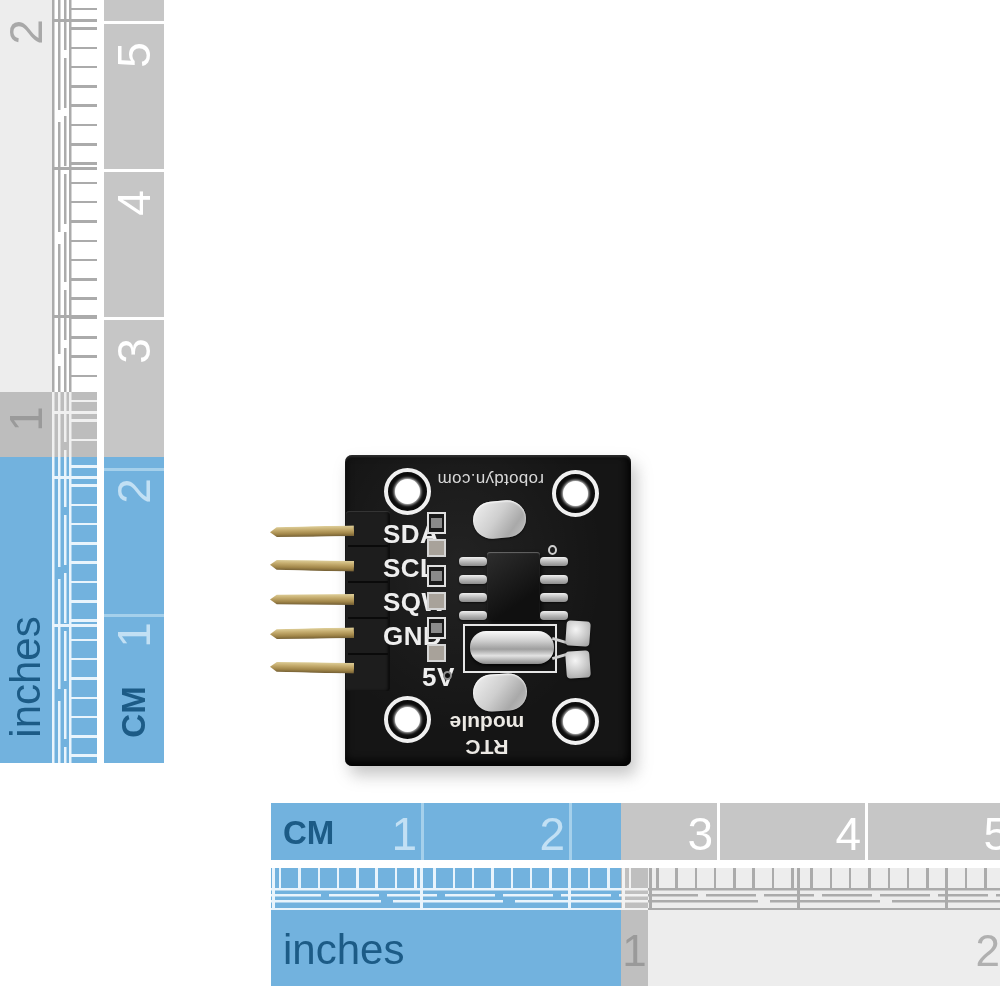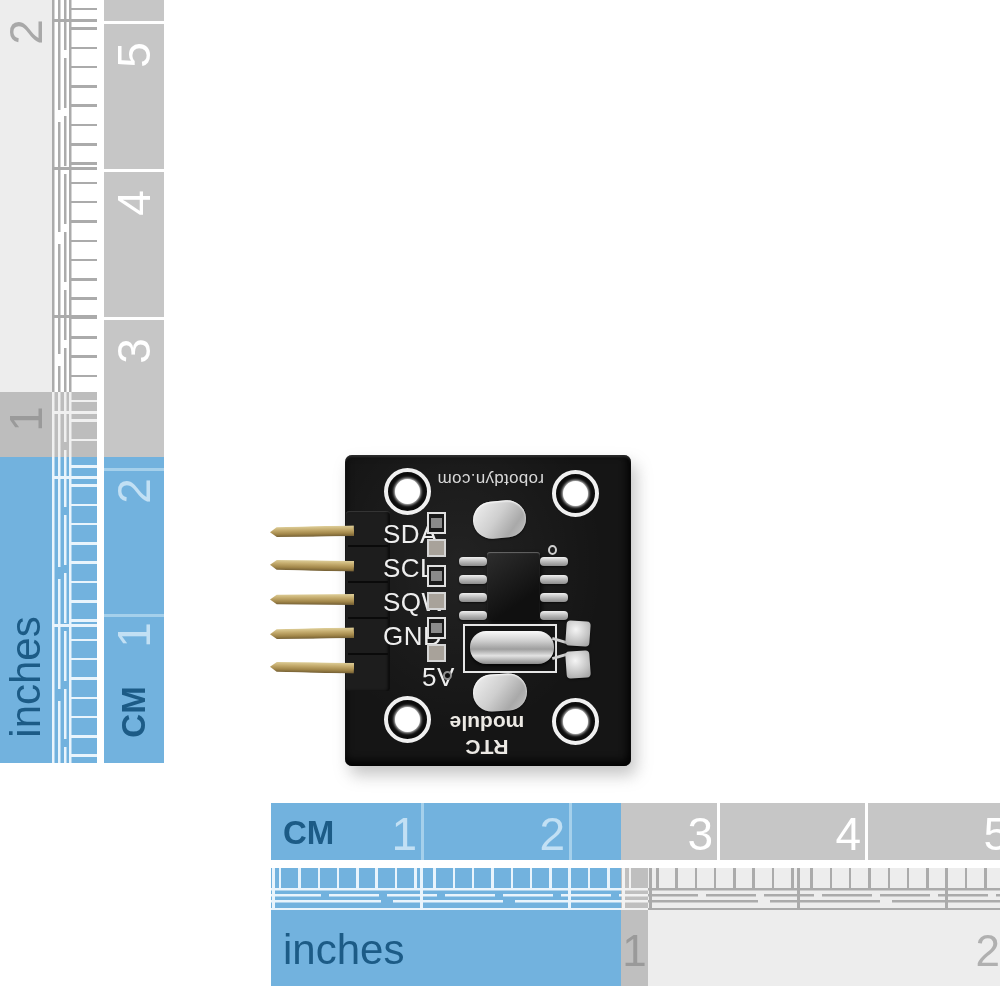--- a/index.html
+++ b/index.html
@@ -114,21 +114,21 @@
   #oval-top{left:128px;top:46px;width:53px;height:37px;transform:rotate(-5deg);}
   #oval-bottom{left:128px;top:219px;width:54px;height:37px;transform:rotate(-3deg);}
   #header-block{left:1px;top:56px;width:44px;height:180px;background:#1d1d1d;
      border-radius:3px;
      box-shadow:inset 0 1px 1px rgba(255,255,255,.15),inset -2px 0 3px rgba(0,0,0,.7);}
   .hdr-sep{position:absolute;left:2px;width:40px;height:2px;background:#0a0a0a;}
   .pin{position:absolute;left:-75px;width:84px;height:11px;
      background:linear-gradient(180deg,#e0d19c 0,#c4ab6d 35%,#a18649 70%,#6f5b32 100%);
      clip-path:polygon(0 50%,8% 6%,100% 0,100% 100%,8% 94%);
      box-shadow:0 3px 3px rgba(0,0,0,.18);}
-  .pinlabel{position:absolute;left:38px;font-size:26px;font-weight:400;color:#eeeeee;
+  .pinlabel{position:absolute;left:38px;font-size:26px;font-weight:700;color:#eeeeee;
      letter-spacing:.5px;}
   .smd{position:absolute;left:82px;width:19px;box-sizing:border-box;}
   .smd-x{height:22px;border:2px solid #e0e0e0;background:#1a1a1a;}
   .smd-x::after{content:"";position:absolute;left:2px;right:2px;top:4px;bottom:4px;
      background:#8a8a8a;}
   .smd-r{height:18px;border:2px solid #d5d5d5;background:#a8a29a;}
   #chip{left:142px;top:97px;width:53px;height:68px;border-radius:3px;
      background:linear-gradient(145deg,#2e2e2e,#101010 70%);
      box-shadow:inset 0 1px 1px rgba(255,255,255,.3),2px 3px 5px rgba(0,0,0,.7);}
   .lead{position:absolute;width:28px;height:9px;border-radius:4px;

